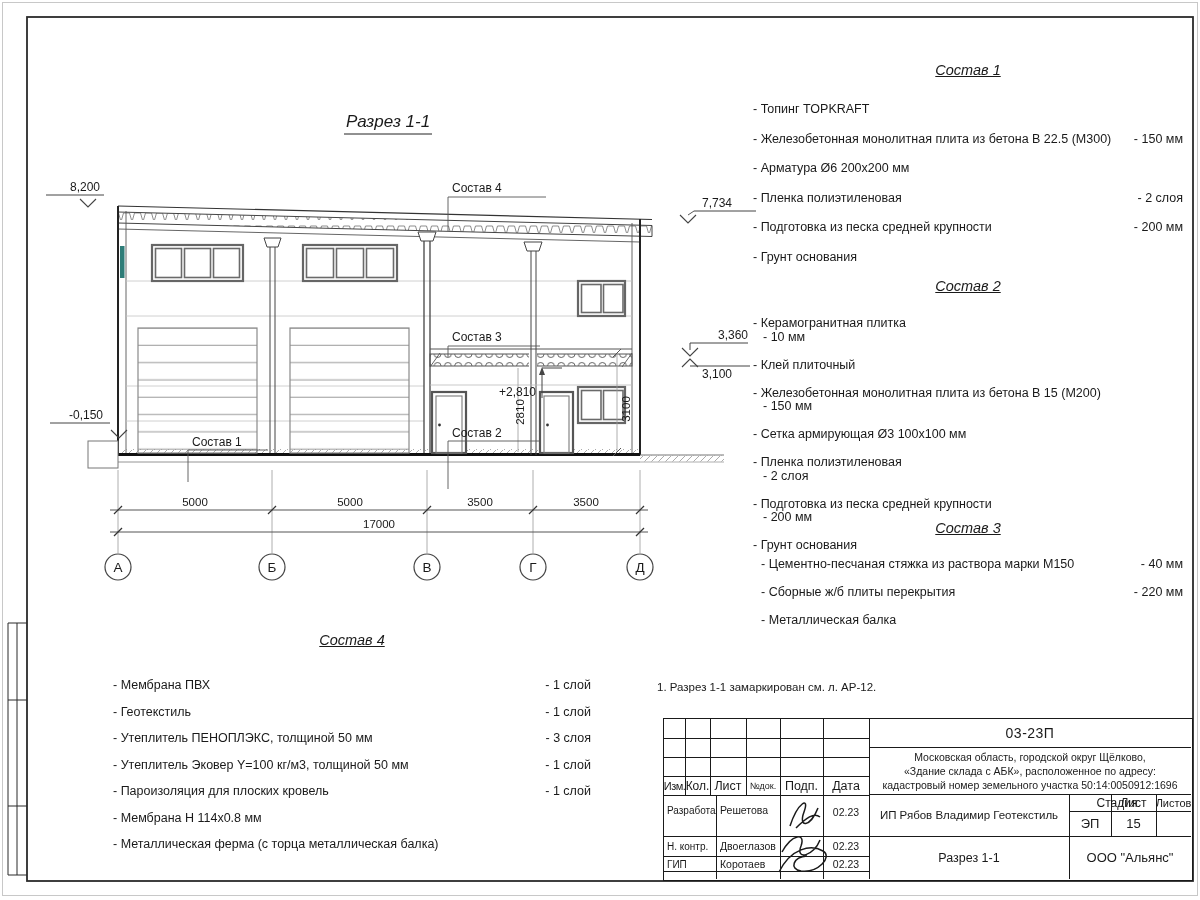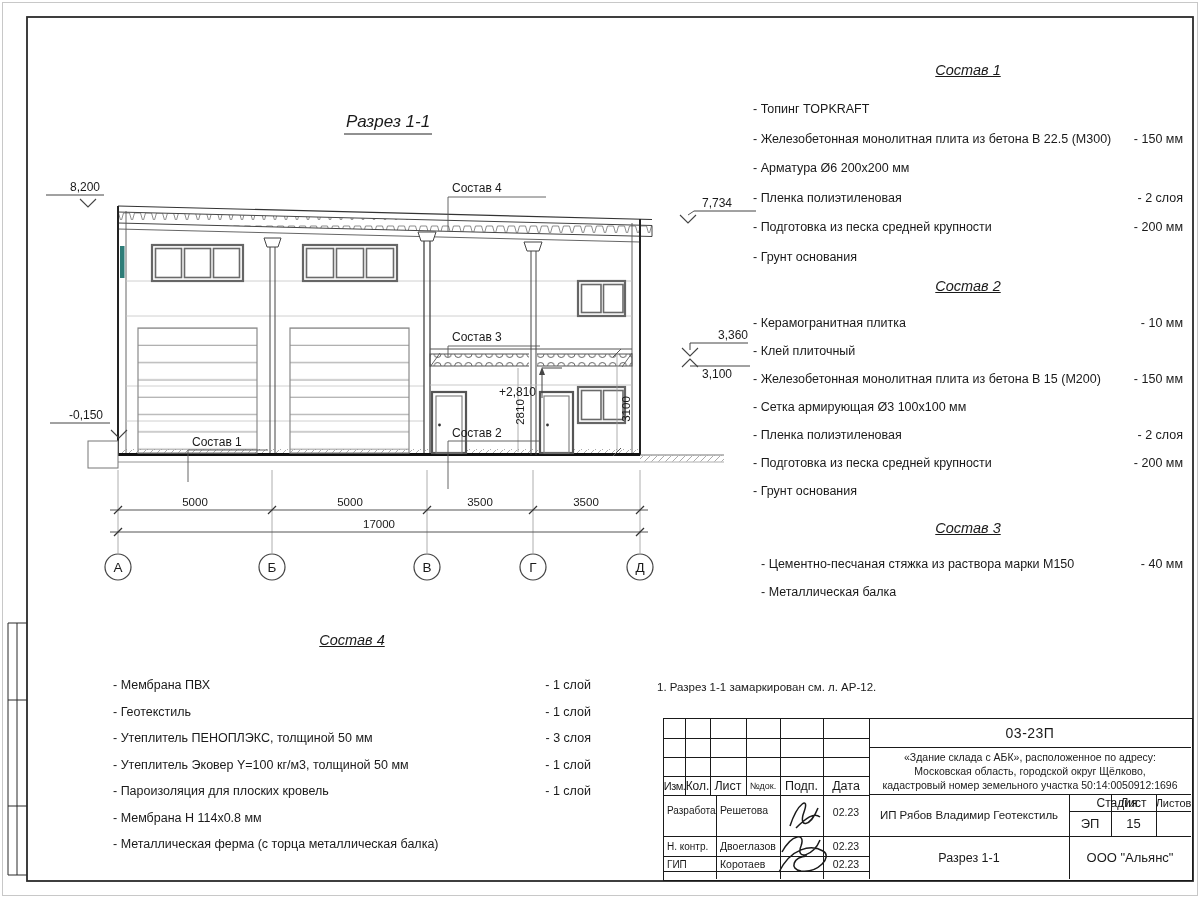--- a/index.html
+++ b/index.html
@@ -5,21 +5,21 @@
   html,body{margin:0;padding:0;background:#fff;width:1200px;height:900px;overflow:hidden;
     font-family:"Liberation Sans",sans-serif;color:#1a1a1a;}
   .abs{position:absolute;}
   #sheet{position:relative;width:1200px;height:900px;background:#fff;}
   svg text{font-family:"Liberation Sans",sans-serif;fill:#1a1a1a;}
   
   .clist{position:absolute;}
   .clist .ctitle{font-style:italic;font-size:14.5px;text-align:center;text-decoration:underline;}
   .lrow{display:flex;justify-content:space-between;font-size:12.5px;line-height:13.5px;}
   .s1 .lrow{margin-bottom:16px;} .s1 .ctitle{margin-bottom:25px;}
-  .s2 .lrow{margin-bottom:14.5px;} .s2 .ctitle{margin-bottom:23px;}
+  .s2 .lrow{margin-bottom:14.5px;flex-direction:column;} .s2 .ctitle{margin-bottom:23px;}
   .s3 .lrow{margin-bottom:14.5px;padding-left:8px;text-align:right;} .s3 .ctitle{margin-bottom:22px;}
   .s4 .lrow{margin-bottom:13px;font-size:12.5px;} .s4 .ctitle{margin-bottom:31px;}
   .lv{white-space:nowrap;padding-left:10px;}
   .ln{white-space:nowrap;}
   #note{position:absolute;left:657px;top:681px;font-size:11.5px;}
   
   #stamp{position:absolute;left:663px;top:718px;width:530px;height:163px;
     border:1.6px solid #1a1a1a;box-sizing:border-box;}
   .vl{position:absolute;width:0;border-left:1.2px solid #1a1a1a;}
   .hl{position:absolute;height:0;border-top:1.2px solid #1a1a1a;}
@@ -330,20 +330,24 @@
       </div>
 </div>
 
 <div class="clist s3" style="left:753px;top:520px;width:430px;">
   <div class="ctitle">Состав 3</div>
   <div class="lrow">
         <span class="ln">- Цементно-песчаная стяжка  из раствора марки М150</span>
         <span class="lv">- 40 мм</span>
       </div>
   <div class="lrow">
+        <span class="ln">- Сборные ж/б плиты перекрытия</span>
+        <span class="lv">- 220 мм</span>
+      </div>
+  <div class="lrow">
         <span class="ln">- Металлическая  балка</span>
         <span class="lv"></span>
       </div>
 </div>
 
 <div class="clist s4" style="left:113px;top:632px;width:478px;">
   <div class="ctitle">Состав 4</div>
   <div class="lrow">
         <span class="ln">- Мембрана ПВХ</span>
         <span class="lv">- 1 слой</span>
@@ -413,22 +417,22 @@
   <div class="scell" style="left:159px;top:86px;width:46px;height:14px;font-size:10.5px;">02.23</div>
   <div class="scell sleft" style="left:3px;top:120px;width:49px;height:14px;font-size:10px;">Н. контр.</div>
   <div class="scell sleft" style="left:56px;top:120px;width:60px;height:14px;font-size:10.5px;">Двоеглазов</div>
   <div class="scell" style="left:159px;top:120px;width:46px;height:14px;font-size:10.5px;">02.23</div>
   <div class="scell sleft" style="left:3px;top:138px;width:49px;height:14px;font-size:10px;">ГИП</div>
   <div class="scell sleft" style="left:56px;top:138px;width:60px;height:14px;font-size:10.5px;">Коротаев</div>
   <div class="scell" style="left:159px;top:138px;width:46px;height:14px;font-size:10.5px;">02.23</div>
 
   <div class="scell" style="left:205px;top:0;width:322px;height:28px;font-size:14px;letter-spacing:0.5px;">03-23П</div>
   <div class="abs" style="left:209px;top:31px;width:314px;height:44px;text-align:center;font-size:10.5px;line-height:14px;">
+    <div>Московская область, городской округ Щёлково,</div>
     <div>«Здание склада с АБК», расположенное по адресу:</div>
-    <div>Московская область, городской округ Щёлково,</div>
     <div>кадастровый номер земельного участка 50:14:0050912:1696</div>
   </div>
   <div class="scell" style="left:205px;top:75px;width:200px;height:42px;font-size:11.5px;">ИП Рябов Владимир Геотекстиль</div>
   <div class="scell" style="left:405px;top:75px;width:42px;height:17px;font-size:12px;padding-left:27px;">Стадия</div>
   <div class="scell" style="left:447px;top:75px;width:45px;height:17px;font-size:12px;">Лист</div>
   <div class="scell" style="left:492px;top:75px;width:35px;height:17px;font-size:11px;">Листов</div>
   <div class="scell" style="left:405px;top:92px;width:42px;height:25px;font-size:13px;">ЭП</div>
   <div class="scell" style="left:447px;top:92px;width:45px;height:25px;font-size:13px;">15</div>
   <div class="scell" style="left:492px;top:92px;width:35px;height:25px;font-size:13px;margin-left:45px;">17</div>
   <div class="scell" style="left:205px;top:117px;width:200px;height:43px;font-size:12.5px;">Разрез 1-1</div>

